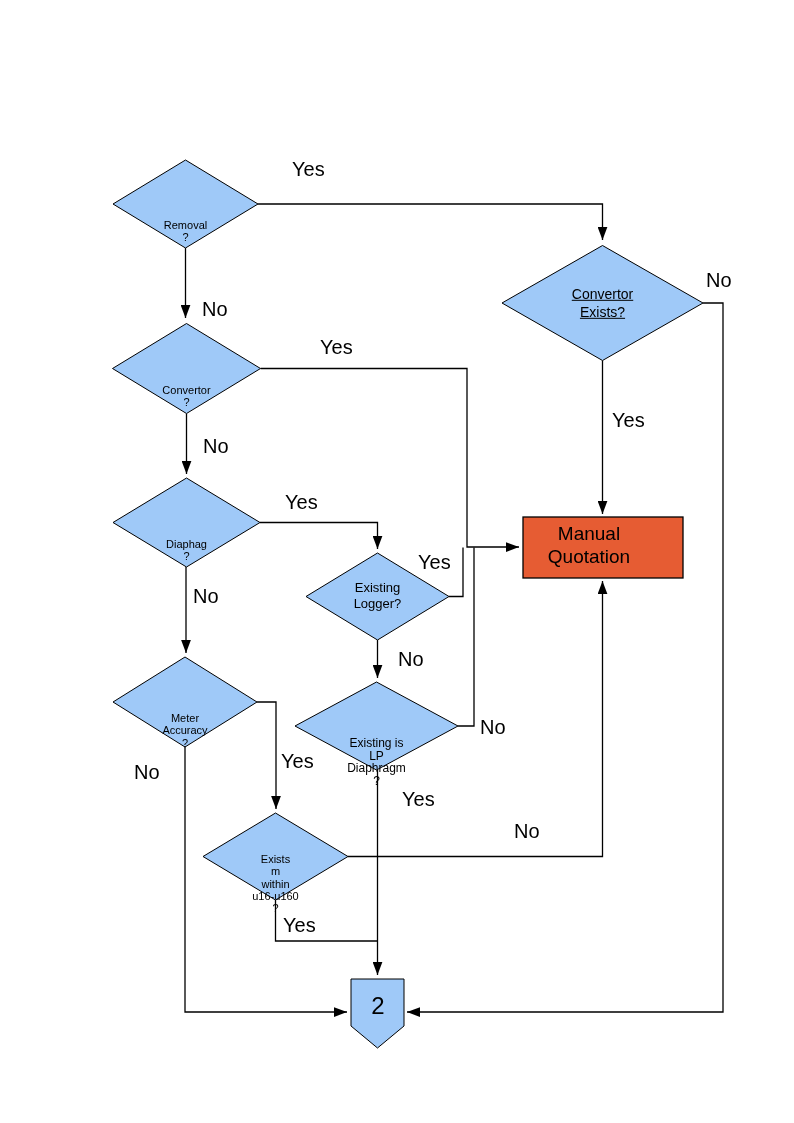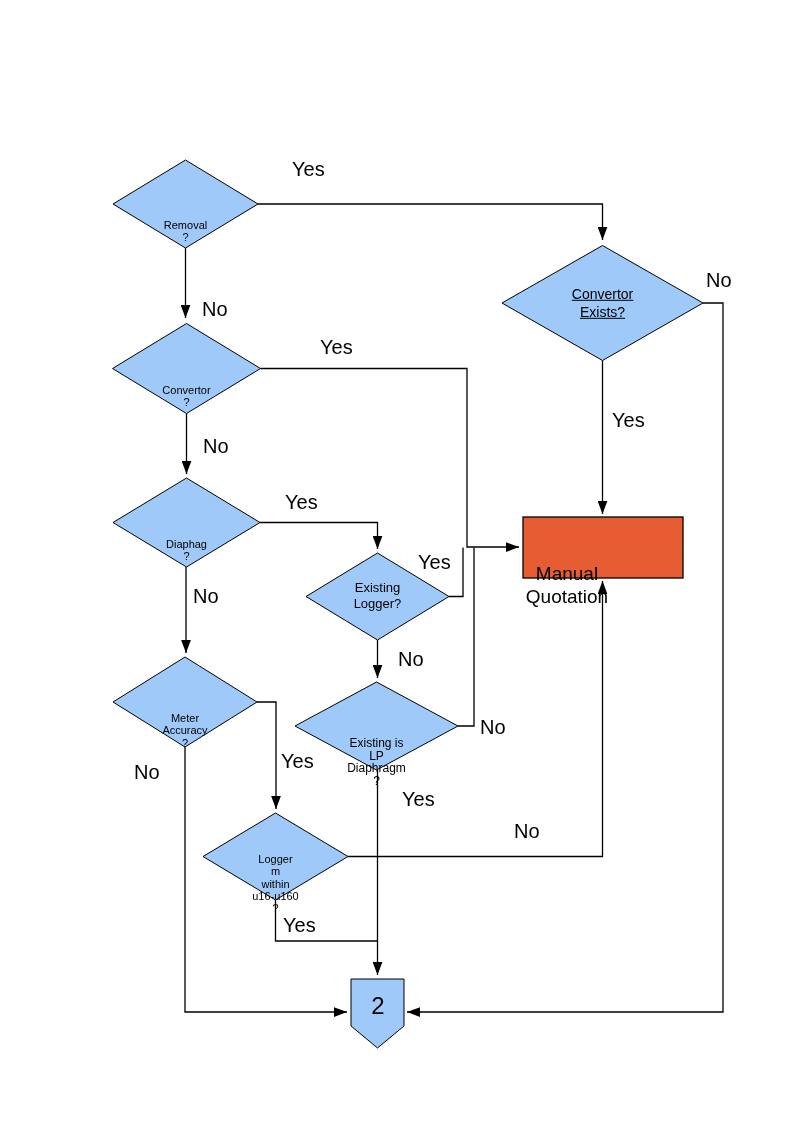--- a/index.html
+++ b/index.html
@@ -119,28 +119,28 @@
 ?</div>
   <div class="node-label fs13" style="left:377.5px; top:596px;">Existing
 Logger?</div>
   <div class="node-label fs12" style="left:376.5px; top:726px;margin-top:36px;">Existing is
 LP
 Diaphragm
 ?</div>
   <div class="node-label fs11" style="left:185px; top:702px;">Meter
 Accuracy
 ?</div>
-  <div class="node-label fs11" style="left:275.5px; top:856px;">Logger
+  <div class="node-label fs11" style="left:275.5px; top:856px;">Exists
 m
 within
 u16-u160
 ?</div>
   <div class="node-label fs14" style="left:602.5px; top:303px;">Convertor
 Exists?</div>
-  <div class="node-label fs19" style="left:567px; top:546px;margin-top:40px;">Manual
+  <div class="node-label fs19" style="left:589px; top:546px;">Manual
 Quotation</div>
   <div class="node-label fs24" style="left:378px; top:1006px;">2</div>
 
   <div class="edge-label" style="left:292px; top:158px;">Yes</div>
   <div class="edge-label" style="left:202px; top:298px;">No</div>
   <div class="edge-label" style="left:320px; top:336px;">Yes</div>
   <div class="edge-label" style="left:203px; top:435px;">No</div>
   <div class="edge-label" style="left:285px; top:491px;">Yes</div>
   <div class="edge-label" style="left:193px; top:585px;">No</div>
   <div class="edge-label" style="left:418px; top:551px;">Yes</div>

